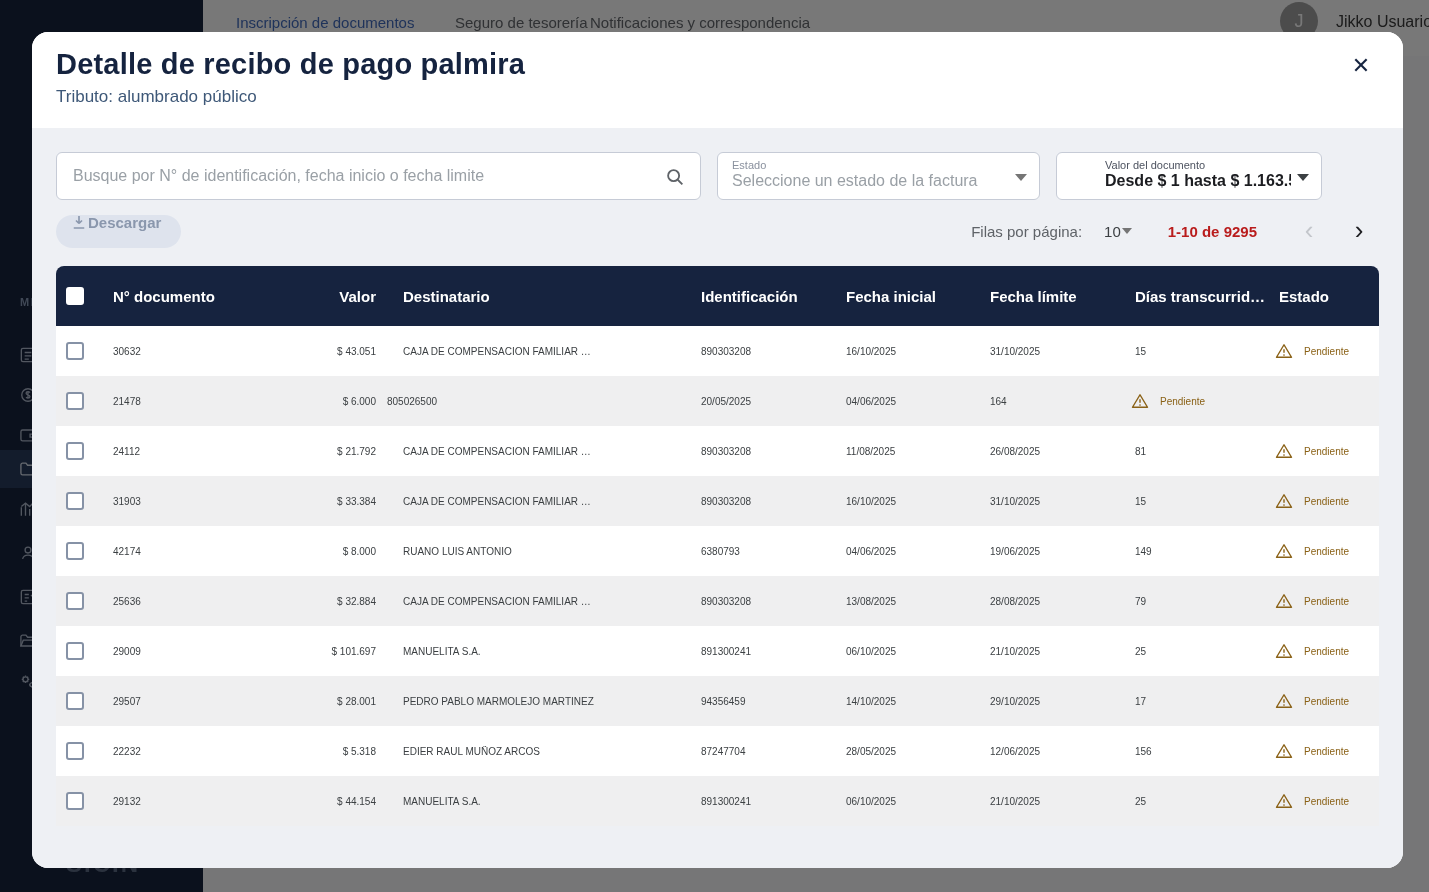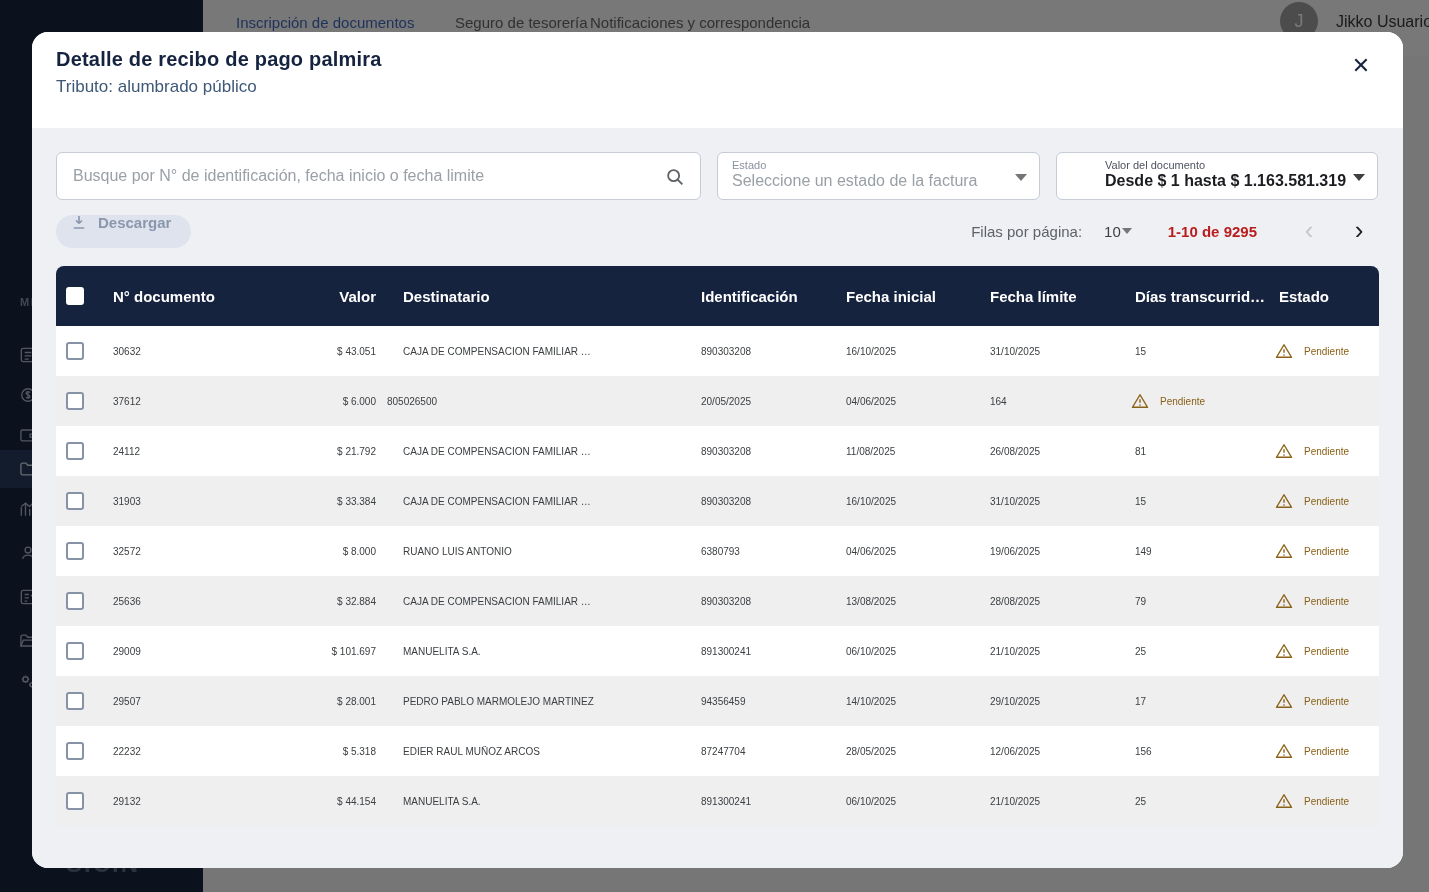--- a/index.html
+++ b/index.html
@@ -21,45 +21,45 @@
   .side-item.active { background:#203458; color:#d6deeb; }
   .side-item svg { width:20px; height:20px; }
   .sicin { position:absolute; left:66px; top:850px; font-size:24px; font-weight:bold; letter-spacing:2px; color:#55657f; }
 
   
   .scrim { position:absolute; inset:0; background:rgba(10,10,10,0.55); z-index:5; }
 
   
   .modal { position:absolute; left:32px; top:32px; width:1371px; height:836px; background:#ffffff; border-radius:16px; z-index:10; overflow:hidden; }
   .m-head { position:relative; height:96px; background:#fff; padding:16px 24px 0 24px; }
-  .m-title { font-size:20px; font-weight:bold; color:#15233f; letter-spacing:0.2px; }
+  .m-title { font-size:29px; font-weight:bold; color:#15233f; letter-spacing:0.2px; }
   .m-sub { margin-top:6px; font-size:17px; color:#3e5878; }
   .m-close { position:absolute; right:26px; top:18px; width:32px; height:32px; font-size:22px; color:#15233f; display:flex; align-items:center; justify-content:center; cursor:pointer; }
 
   .m-body { position:relative; height:740px; background:#eef0f4; padding:24px 24px 0 24px; }
 
   .filters { display:flex; gap:16px; }
   .search-box { position:relative; width:645px; height:48px; background:#fff; border:1px solid #c6cbd6; border-radius:6px; }
   .search-box input { width:100%; height:100%; border:none; outline:none; background:transparent; padding:0 48px 0 16px; font-size:16px; font-family:"Liberation Sans",sans-serif; color:#3b82f6; }
   .search-box input::placeholder { color:#9aa0a6; }
   .search-ic { position:absolute; right:14px; top:13px; }
 
   .select-box { position:relative; height:48px; background:#fff; border:1px solid #c6cbd6; border-radius:6px; padding:6px 30px 0 14px; }
   .select-box.estado { width:323px; }
-  .select-box.valor { width:322px;padding-left:48px; }
+  .select-box.valor { width:266px;padding-left:48px; }
   .sel-label { font-size:11px; color:#8a919e; }
   .sel-label.dark { color:#4d5360; }
   .sel-value { margin-top:1px; font-size:16px; white-space:nowrap; overflow:hidden; }
   .sel-value.placeholder { color:#9aa0a6; }
   .sel-value.filled { color:#1c1d21; font-weight:bold; }
   .sel-caret { position:absolute; right:12px; top:21px; width:0; height:0; border-left:6px solid transparent; border-right:6px solid transparent; border-top:7px solid #757575; }
   .sel-caret.dark { border-top-color:#3c4043; }
 
   .toolbar { margin-top:14px; height:34px; display:flex; align-items:center; justify-content:space-between; }
-  .dl-btn { height:33px; background:#dee3ed; border:none; border-radius:17px; display:flex; align-items:center; gap:10px; padding:0 20px 18px 14px; color:#8a97ad; font-size:15px; font-weight:bold; font-family:"Liberation Sans",sans-serif; cursor:pointer; }
+  .dl-btn { height:33px; background:#dee3ed; border:none; border-radius:17px; display:flex; align-items:center; padding:0 20px 18px 14px; color:#8a97ad; font-size:15px; font-weight:bold; font-family:"Liberation Sans",sans-serif; cursor:pointer; }
   .pager { display:flex; align-items:center; color:#5f6368; font-size:15px; margin-right:8px; }
   .pager .rpp-label { margin-right:22px; }
   .rpp-select { display:flex; align-items:center; gap:1px; color:#3c4043; cursor:pointer; }
   .rpp-caret { width:0; height:0; border-left:5px solid transparent; border-right:5px solid transparent; border-top:6px solid #757575; }
   .range { margin-left:36px; color:#b91c1c;font-weight:bold; }
   .chev { width:24px; height:24px; font-size:26px; line-height:22px; text-align:center; cursor:pointer; user-select:none; }
   .chev.prev { margin-left:40px; color:#c3c6cb; }
   .chev.next { margin-left:26px; color:#202124; }
 
   .tgrid { display:grid; grid-template-columns:48px 170px 104px 314px 145px 144px 145px 144px 109px; align-items:center; }
@@ -242,21 +242,21 @@
                 <line x1="12" y1="10" x2="12" y2="14.2" stroke="currentColor" stroke-width="1.7"></line>
                 <circle cx="12" cy="16.9" r="1" fill="currentColor"></circle>
               </svg>
       <span>Pendiente</span>
     </div>
   </div>
           <div class="trow tgrid alt">
     <div class="c-check">
               <span class="cb"></span>
             </div>
-    <div class="cell">37612</div>
+    <div class="cell">21478</div>
     <div class="cell right">$ 6.000</div>
     <div class="cell">805026500</div>
     <div class="cell">20/05/2025</div>
     <div class="cell">04/06/2025</div>
     <div class="cell">164</div>
     <div class="cell estado-cell">
       <svg class="warn" viewBox="0 0 24 24">
                 <path d="M12 4.5 L21 19.5 H3 Z" fill="none" stroke="currentColor" stroke-width="1.7" stroke-linejoin="round"></path>
                 <line x1="12" y1="10" x2="12" y2="14.2" stroke="currentColor" stroke-width="1.7"></line>
                 <circle cx="12" cy="16.9" r="1" fill="currentColor"></circle>
@@ -301,21 +301,21 @@
                 <line x1="12" y1="10" x2="12" y2="14.2" stroke="currentColor" stroke-width="1.7"></line>
                 <circle cx="12" cy="16.9" r="1" fill="currentColor"></circle>
               </svg>
       <span>Pendiente</span>
     </div>
   </div>
           <div class="trow tgrid">
     <div class="c-check">
               <span class="cb"></span>
             </div>
-    <div class="cell">32572</div>
+    <div class="cell">42174</div>
     <div class="cell right">$ 8.000</div>
     <div class="cell pad25">RUANO LUIS ANTONIO</div>
     <div class="cell">6380793</div>
     <div class="cell">04/06/2025</div>
     <div class="cell">19/06/2025</div>
     <div class="cell">149</div>
     <div class="cell estado-cell">
       <svg class="warn" viewBox="0 0 24 24">
                 <path d="M12 4.5 L21 19.5 H3 Z" fill="none" stroke="currentColor" stroke-width="1.7" stroke-linejoin="round"></path>
                 <line x1="12" y1="10" x2="12" y2="14.2" stroke="currentColor" stroke-width="1.7"></line>

